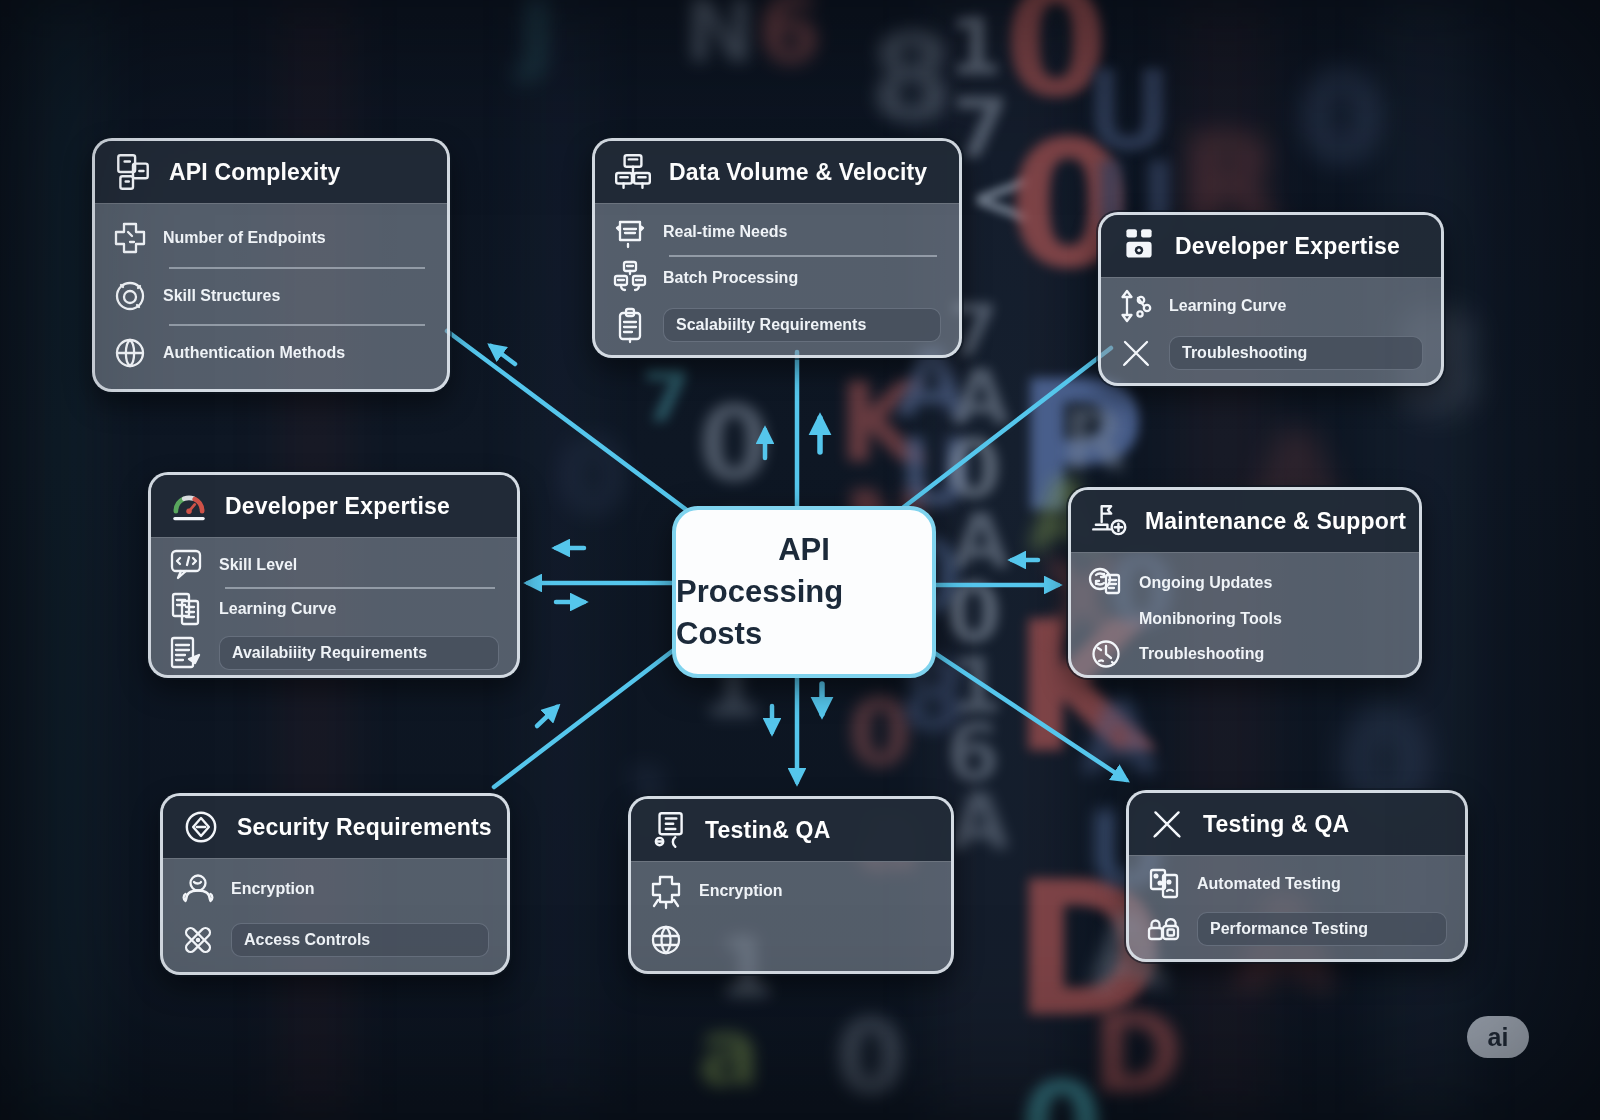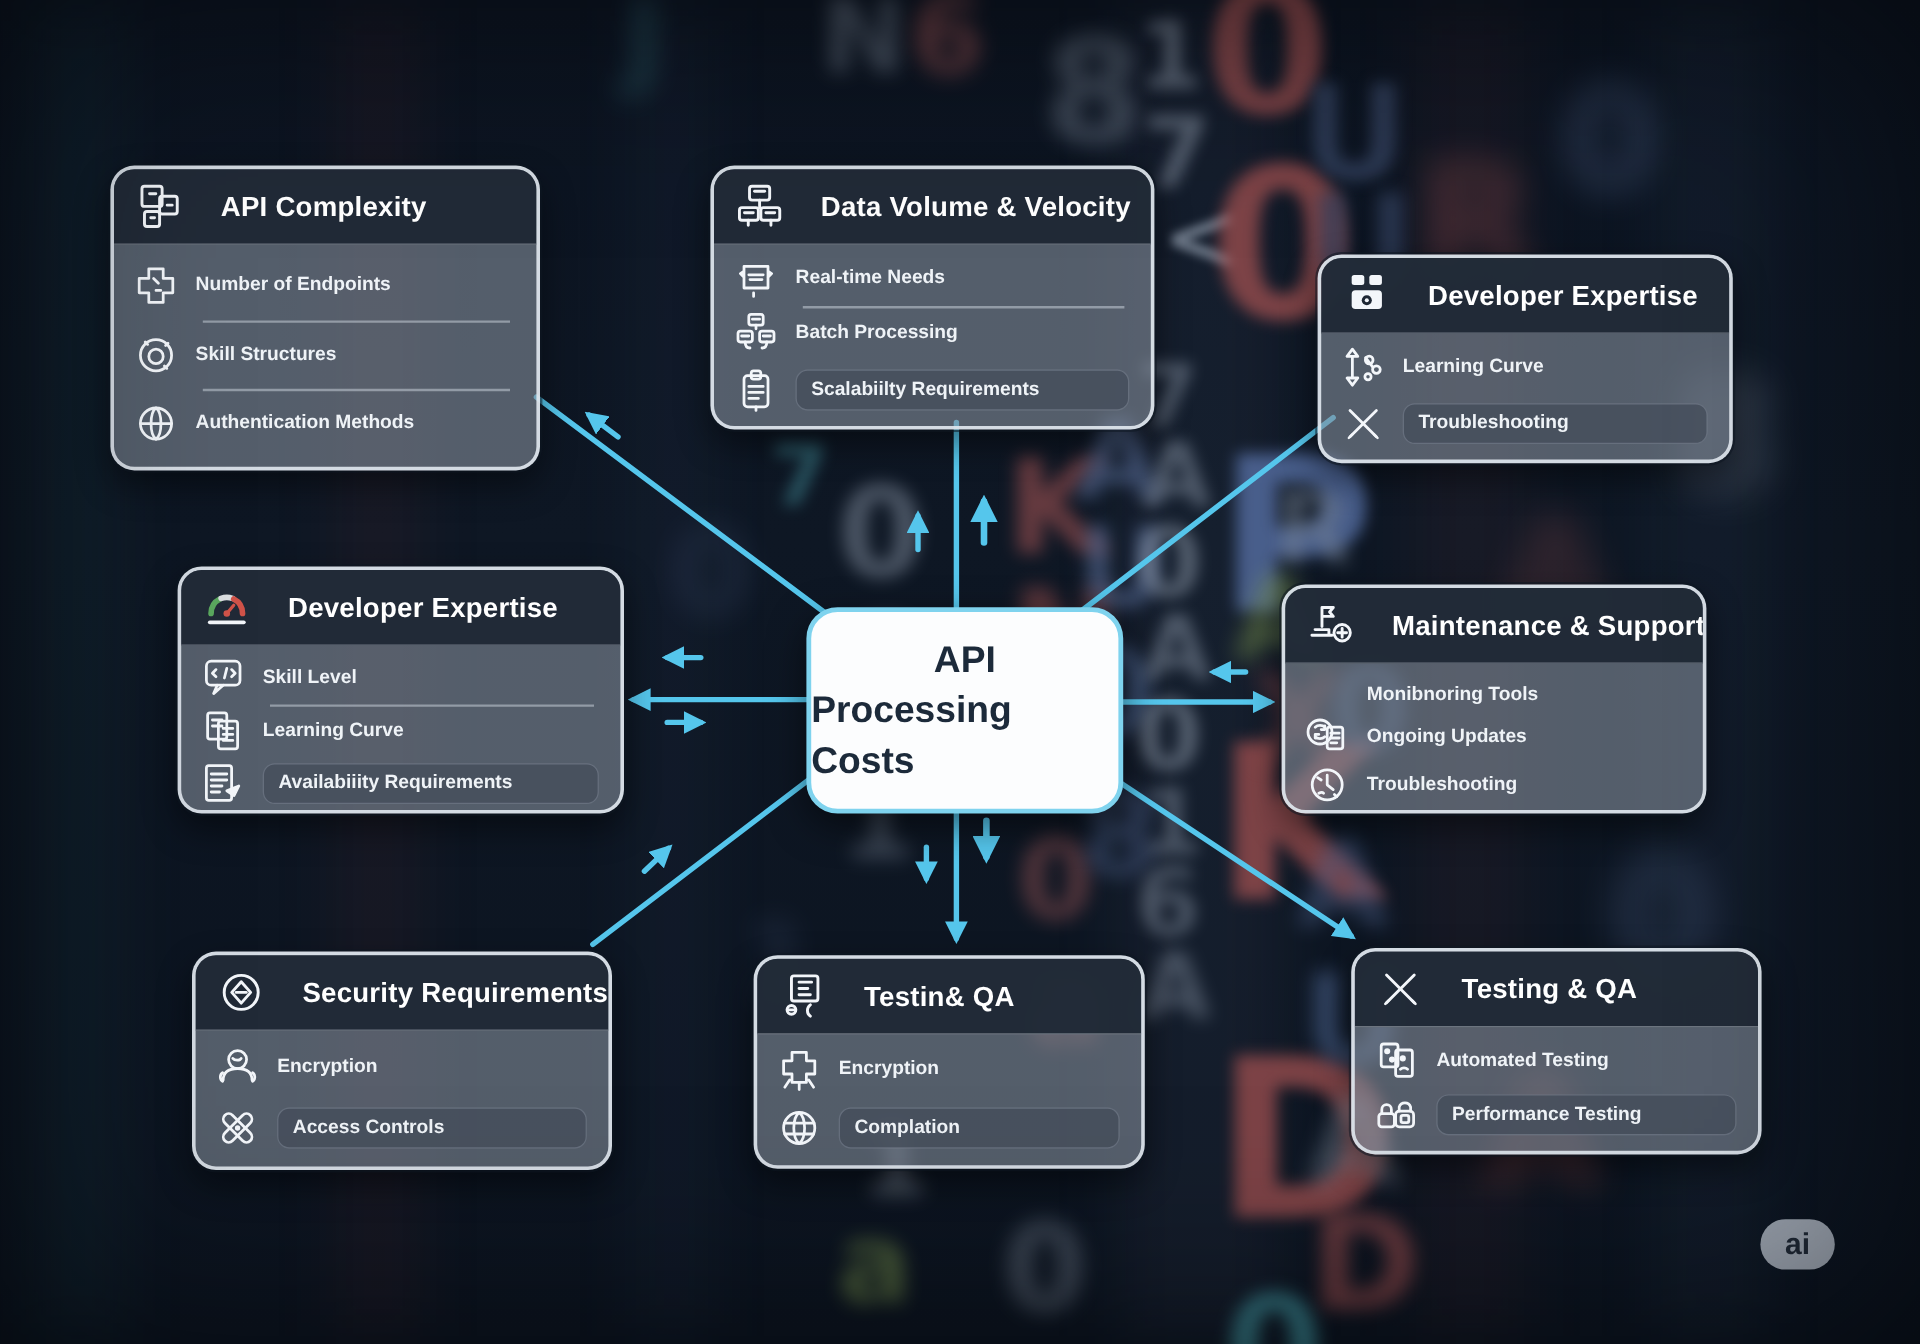--- a/index.html
+++ b/index.html
@@ -20,21 +20,21 @@
   .bg-glyph{position:absolute;font-family:"DejaVu Sans",sans-serif;font-weight:bold;
             line-height:1;pointer-events:none;user-select:none;}
 
   svg.connectors{position:absolute;left:0;top:0;pointer-events:none;}
 
   
   .card{position:absolute;border-radius:20px;border:3px solid rgba(224,230,238,.92);
         overflow:hidden;display:flex;flex-direction:column;
         background:rgba(129,138,151,.62);
         box-shadow:0 0 0 2px rgba(15,23,35,.55),0 12px 28px rgba(0,0,0,.45);}
-  .card-header{display:flex;align-items:center;gap:29px;padding:0 16px;
+  .card-header{display:flex;align-items:center;gap:14px;padding:0 16px;
         background:rgba(30,39,52,.94);flex:0 0 62px;
         border-bottom:1px solid rgba(222,228,236,.4);}
   .hdr-icon{flex:0 0 44px;display:flex;align-items:center;justify-content:center;}
   .card-title{font-weight:bold;font-size:23px;color:#ffffff;letter-spacing:.2px;
         white-space:nowrap;}
   .card-body{flex:1;display:flex;flex-direction:column;justify-content:space-evenly;
         padding:5px 10px 7px 12px;}
   .row{position:relative;display:flex;align-items:center;gap:12px;
         padding:2px 6px 2px 2px;flex:1;min-height:34px;}
   .row.divided::after{content:"";position:absolute;left:62px;right:12px;bottom:-2px;
@@ -383,35 +383,35 @@
                 <path d="M5 28h16M7.5 23.5h11V28"></path>
                 <circle cx="29" cy="26" r="6.5"></circle>
                 <path d="M29 22.5v7M25.5 26h7"></path>
               </g>
             </svg>
           </span>
       <span class="card-title">Maintenance &amp; Support</span>
     </div>
     <div class="card-body">
           <div class="row">
-      <span class="row-icon"></span>
-      <span class="row-label">Monibnoring Tools</span>
-    </div>
-          <div class="row">
       <span class="row-icon">
               <svg width="40" height="40" viewBox="0 0 40 40">
                 <g fill="none" stroke="#f3f6fa" stroke-width="2.3" stroke-linecap="round" stroke-linejoin="round">
                   <circle cx="14" cy="16" r="10"></circle>
                   <path d="M10 12c2-2 6-2 8 0M18 20c-2 2-6 2-8 0M18 11v3h-3M10 21v-3h3"></path>
                   <rect x="20" y="12" width="13" height="18" rx="2"></rect>
                   <path d="M23 17h7M23 21h7M23 25h5"></path>
                 </g>
               </svg>
             </span>
       <span class="row-label">Ongoing Updates</span>
+    </div>
+          <div class="row">
+      <span class="row-icon"></span>
+      <span class="row-label">Monibnoring Tools</span>
     </div>
           <div class="row">
       <span class="row-icon">
               <svg width="40" height="40" viewBox="0 0 40 40">
                 <g fill="none" stroke="#f3f6fa" stroke-width="2.3" stroke-linecap="round" stroke-linejoin="round">
                   <circle cx="20" cy="20" r="12.5"></circle>
                   <path d="M20 12v8l5 4M12 14l3 2M26 28l2 2M13 27c2-1 3-1 4 0"></path>
                 </g>
               </svg>
             </span>
@@ -488,21 +488,20 @@
     </div>
           <div class="row">
       <span class="row-icon">
               <svg width="40" height="40" viewBox="0 0 40 40">
                 <g fill="none" stroke="#f3f6fa" stroke-width="2.3" stroke-linecap="round" stroke-linejoin="round">
                   <circle cx="20" cy="20" r="13"></circle>
                   <path d="M7.5 16h25M8 25h24M20 7c-6 5-6 21 0 26M20 7c6 5 6 21 0 26"></path>
                 </g>
               </svg>
             </span>
-      <span class="hl-wrap"><span class="row-label">Complation</span></span>
     </div>
         </div>
       </div>
       <div class="card" id="card-testing-br">
     <div class="card-header">
       <span class="hdr-icon">
             <svg width="42" height="42" viewBox="0 0 40 40">
               <g fill="none" stroke="#f3f6fa" stroke-width="2.3" stroke-linecap="round" stroke-linejoin="round">
                 <path d="M9 31L31 9M9 9l22 22"></path>
                 <path d="M8 32l3-3M32 32l-3-3" stroke-width="2"></path>

